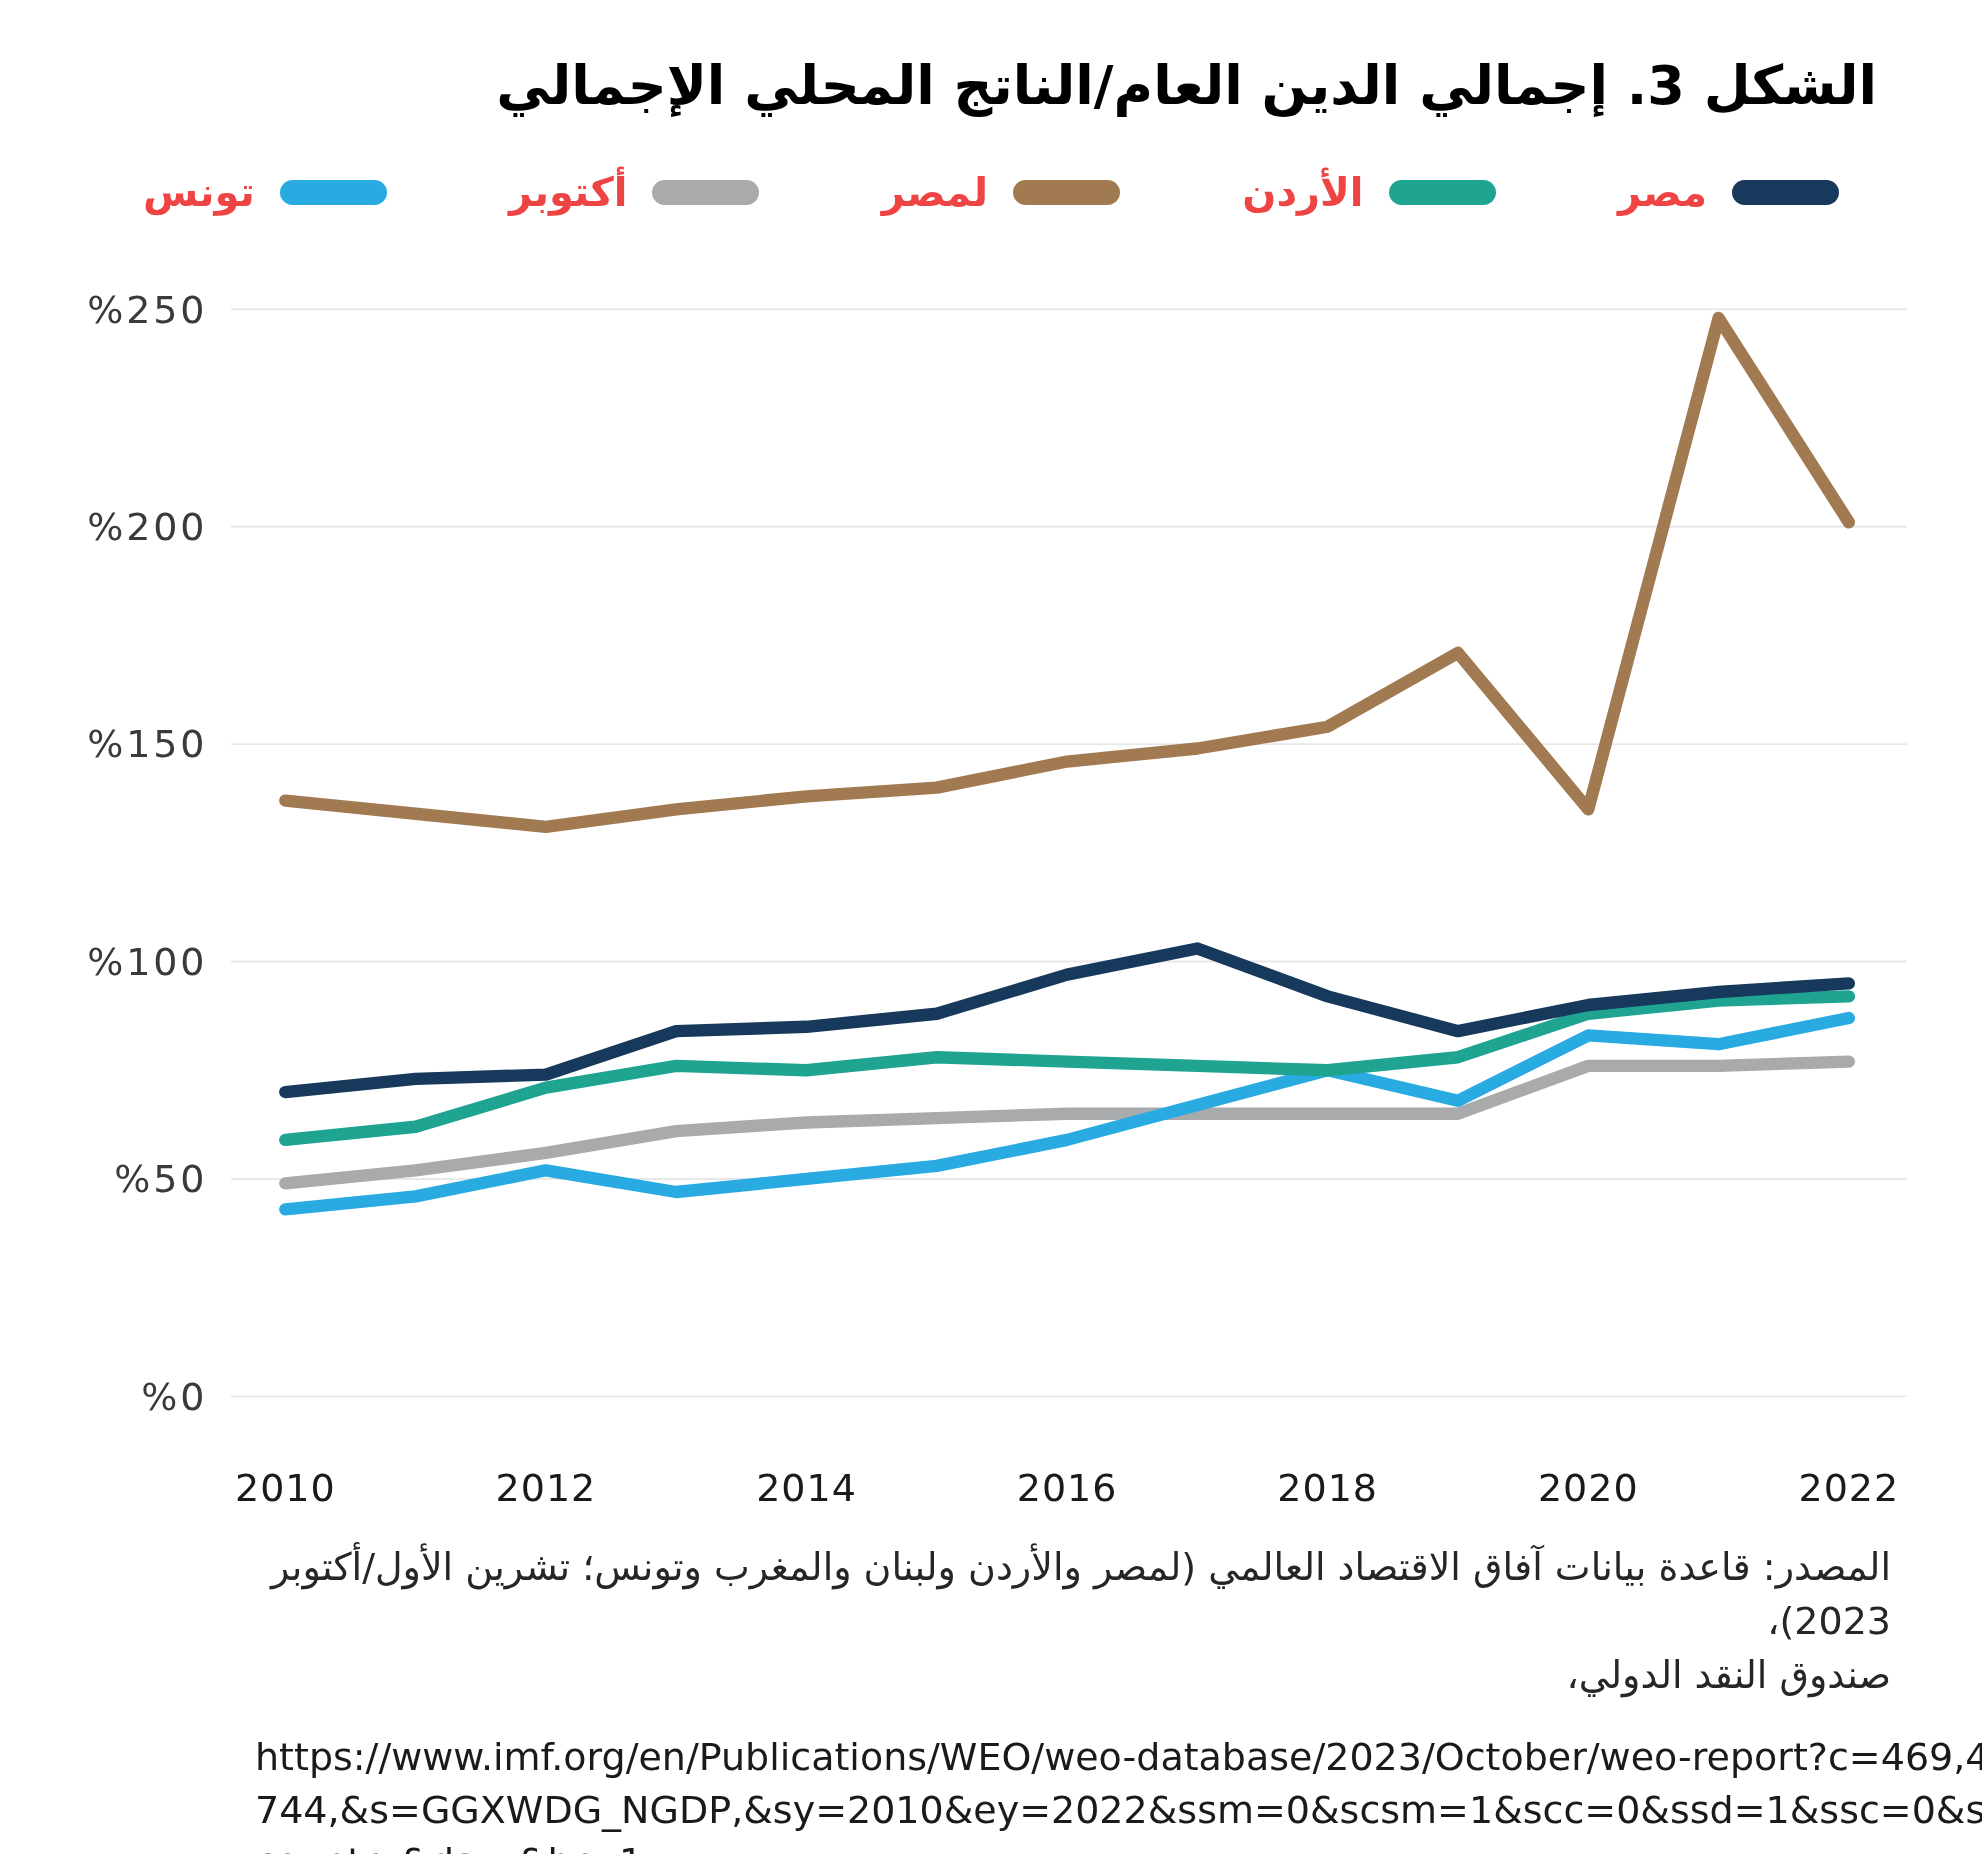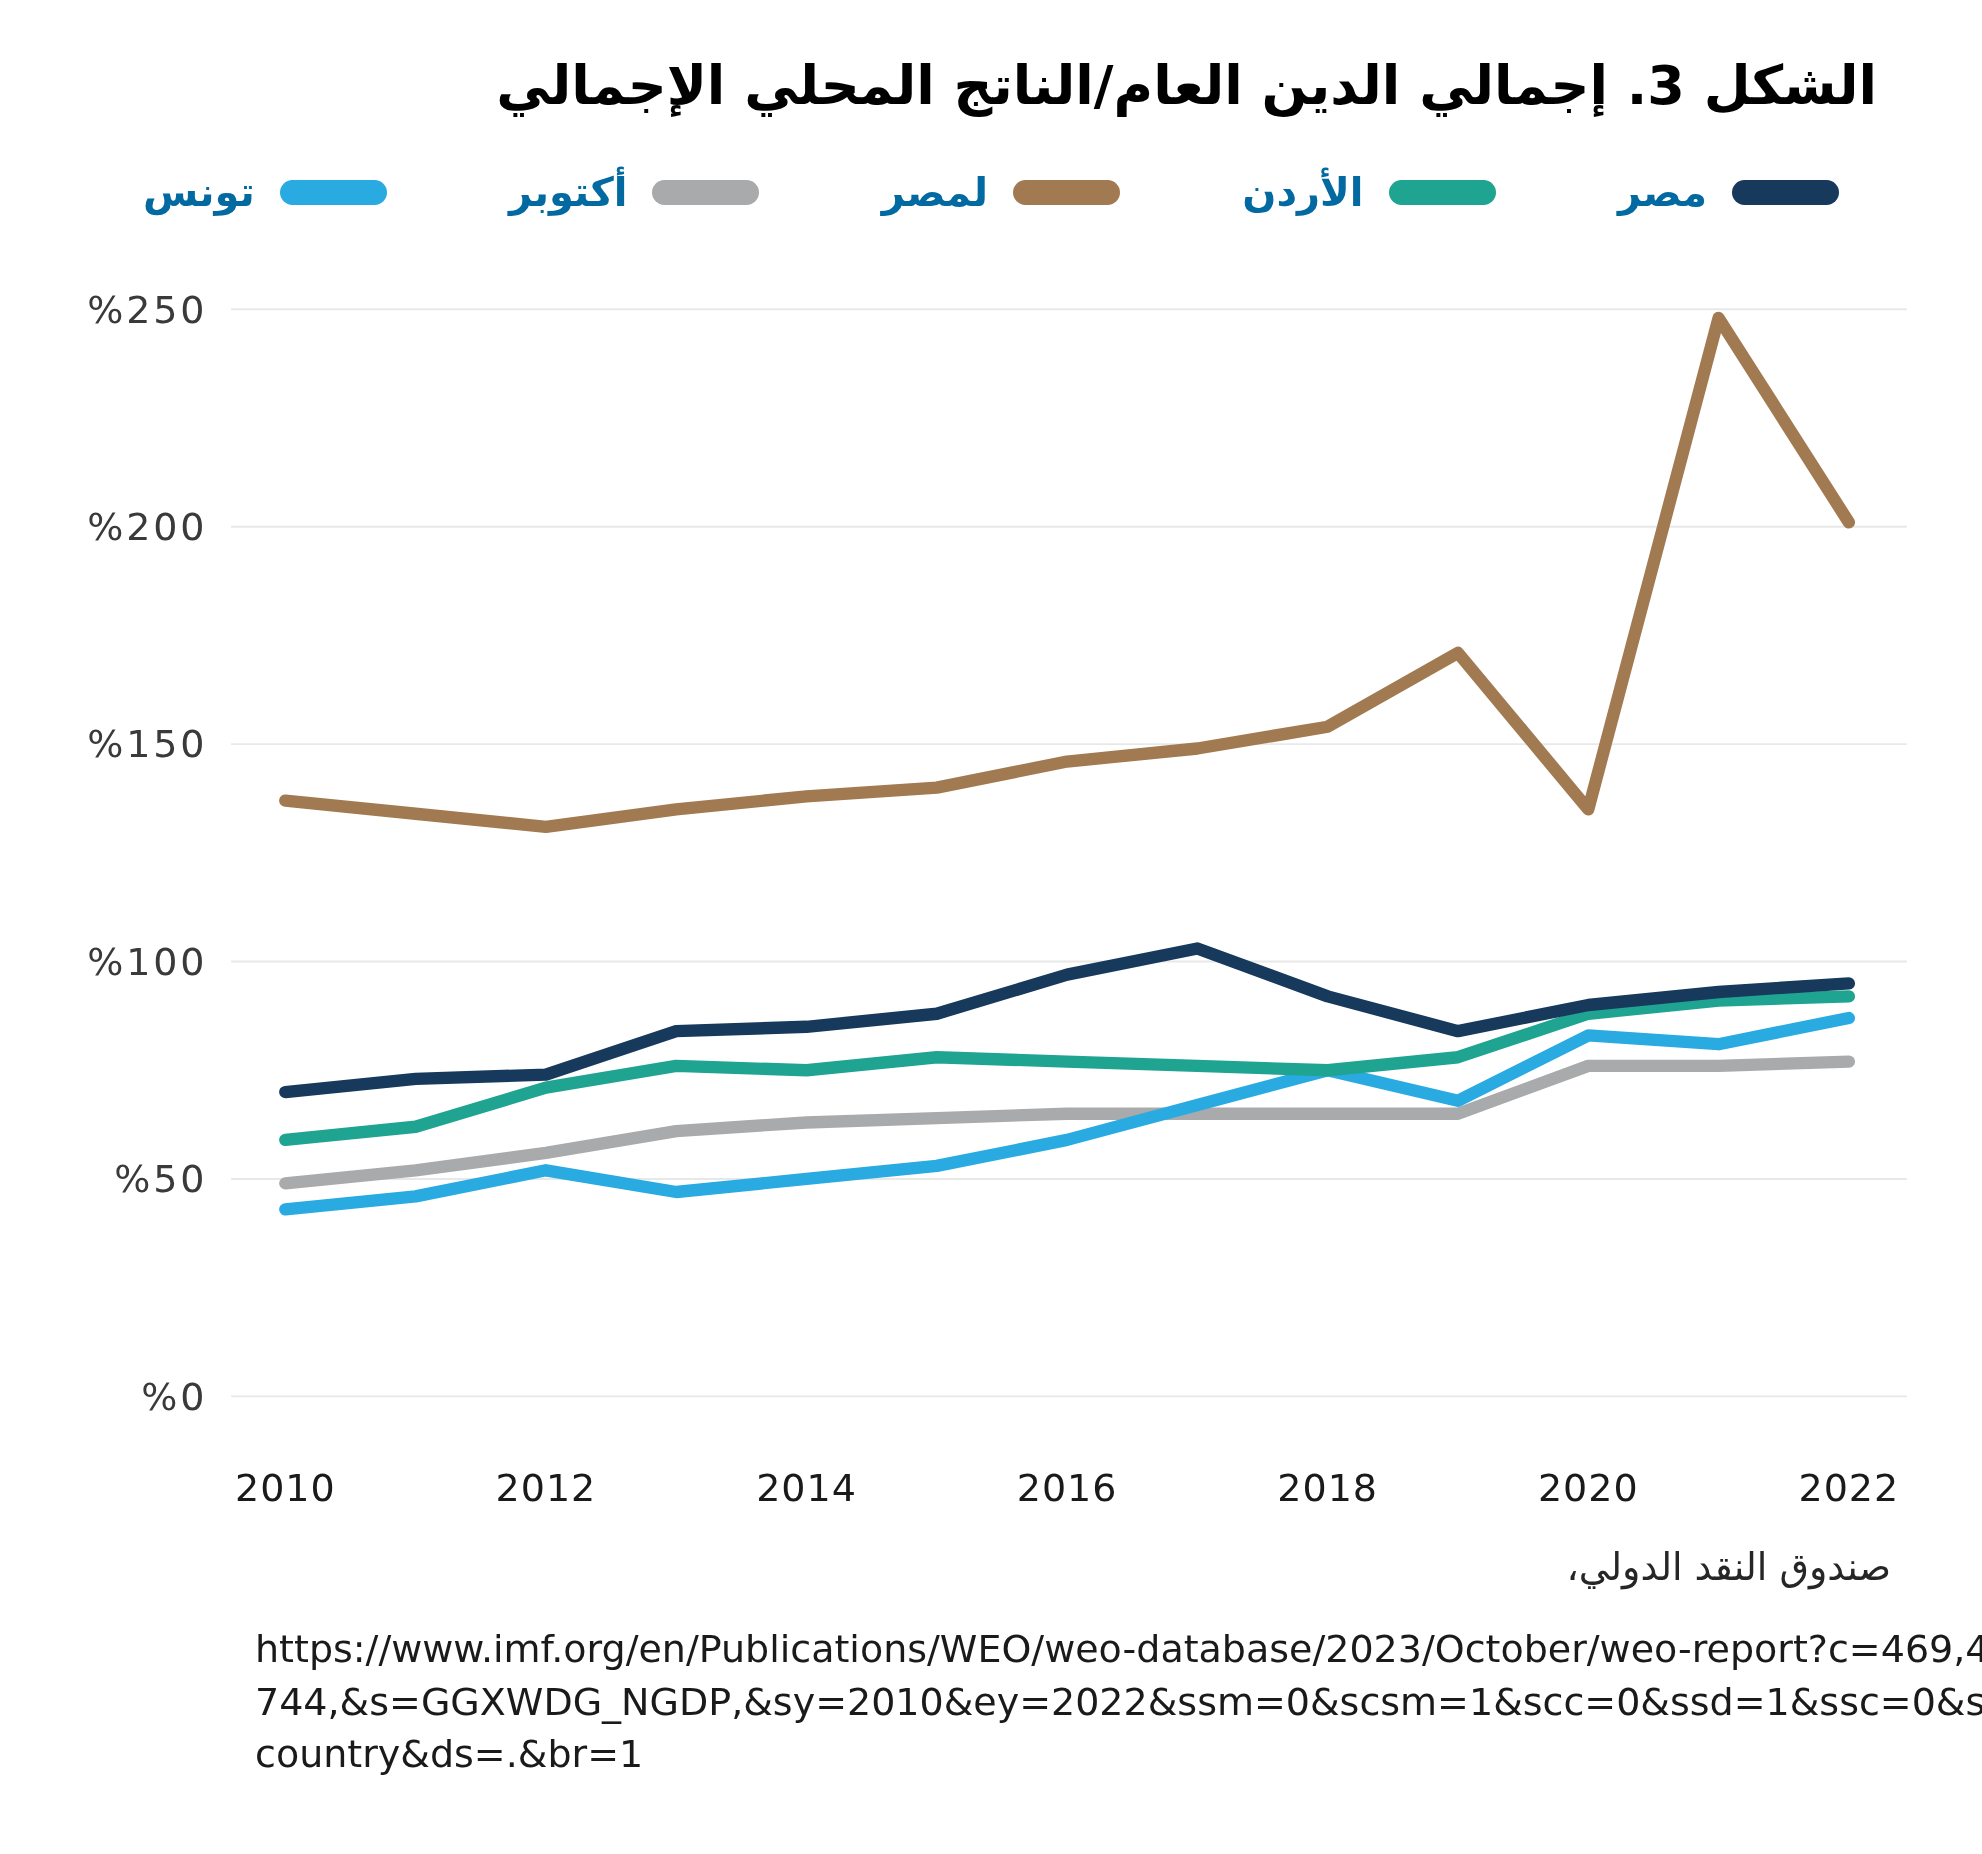--- a/index.html
+++ b/index.html
@@ -17,21 +17,21 @@
   .legend{
     position:absolute;top:169px;right:143px;left:143px;
     display:flex;flex-direction:row;justify-content:space-between;
     align-items:center;
   }
   .legend-item{display:flex;align-items:center;gap:25px;}
   .legend-swatch{
     display:inline-block;width:107px;height:25px;border-radius:12.4px;
     flex:0 0 auto;
   }
-  .legend-label{font-size:40px;font-weight:700;color:#0369a1;white-space:nowrap;}
+  .legend-label{font-size:40px;font-weight:700;color:#ef4444;white-space:nowrap;}
   .source{
     position:absolute;top:1541px;right:91px;left:255px;
     font-size:38px;line-height:1.42;color:#262626;text-align:right;
   }
   .source p{margin:0;}
   .url-block{
     direction:ltr;text-align:left;margin-top:28.5px;color:#1a1a1a;
     font-size:38px;line-height:1.38;
   }
   .url-line{white-space:nowrap;}
@@ -87,20 +87,21 @@
         <span class="legend-swatch" style="background: rgb(168, 170, 172);"></span>
         <span class="legend-label">أكتوبر</span>
       </div>
       <div class="legend-item">
         <span class="legend-swatch" style="background: rgb(41, 171, 226);"></span>
         <span class="legend-label">تونس</span>
       </div>
     </div>
 
   <div class="source">
+    <p>المصدر: قاعدة بيانات آفاق الاقتصاد العالمي (لمصر والأردن ولبنان والمغرب وتونس؛ تشرين الأول/أكتوبر 2023)،</p>
     <p>صندوق النقد الدولي،</p>
     <div class="url-block" id="url-block">
         <div class="url-line">https://www.imf.org/en/Publications/WEO/weo-database/2023/October/weo-report?c=469,439,446,686,</div>
         <div class="url-line">744,&amp;s=GGXWDG_NGDP,&amp;sy=2010&amp;ey=2022&amp;ssm=0&amp;scsm=1&amp;scc=0&amp;ssd=1&amp;ssc=0&amp;sic=0&amp;sort=</div>
         <div class="url-line">country&amp;ds=.&amp;br=1</div>
       </div>
   </div>
 
 </div>
 

